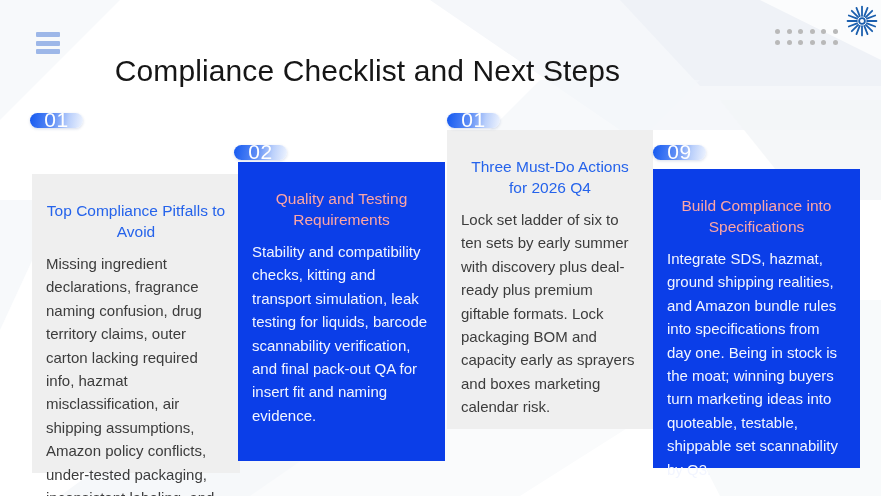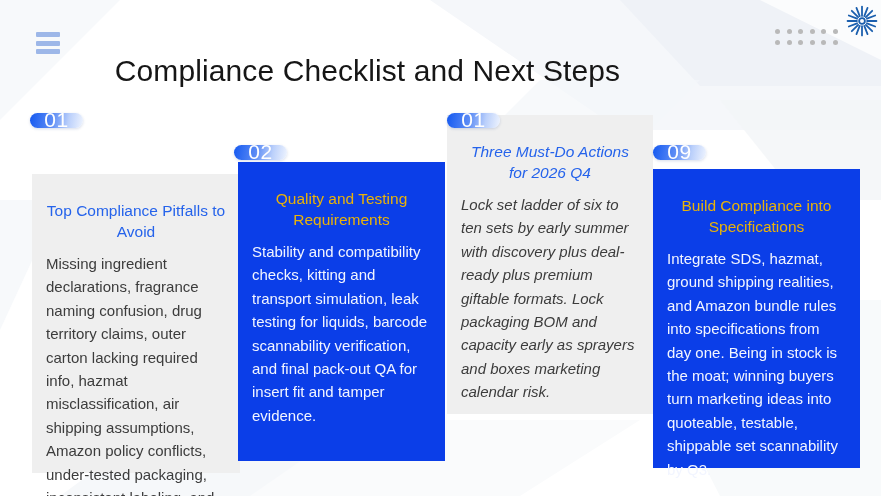--- a/index.html
+++ b/index.html
@@ -49,21 +49,21 @@
   .card { position:absolute; z-index:2; padding:0 14px; }
   .card.gray  { background:#EFEFEF; }
   .card.blue  { background:#0B3EE8; }
 
   .card-title {
     text-align:center;
     font-size:15.5px; line-height:21px; font-weight:400;
     margin-top:26px; margin-bottom:10px;
   }
   .gray .card-title { color:#2563EB; }
-  .blue .card-title { color:#eab308; }
+  .blue .card-title { color:#fca5a5; }
 
   .card-body { font-size:15px; line-height:23.4px; font-weight:400; }
   .gray .card-body { color:#3C3C3C; }
   .blue .card-body { color:#F2F5FF; }
 
   
   .badge {
     position:absolute; z-index:4;
     width:53px; height:15px; border-radius:16px;
     background:linear-gradient(100deg,#1559F0 0%,#5C8CF5 42%,#BBD0FB 72%,#EFF4FE 100%);
@@ -73,21 +73,21 @@
   }
   .badge span {
     font-size:21px; font-weight:400; color:#ffffff;
     letter-spacing:.5px; line-height:1;
     position:relative; top:-1px;
   }
 
   
   #card1 { left:32px;  top:130px; width:208px; height:299px;margin-top:44px; }
   #card2 { left:238px; top:162px; width:207px; height:299px; }
-  #card3 { left:447px; top:115px; width:206px; height:299px;font-style:italic; }
+  #card3 { left:447px; top:130px; width:206px; height:299px; }
   #card4 { left:653px; top:162px; width:207px; height:299px;margin-top:7px; }
 
   #badge1 { left:30px;  top:113px; }
   #badge2 { left:234px; top:145px; }
   #badge3 { left:447px; top:113px; }
   #badge4 { left:653px; top:145px; }
 </style>
 </head>
 <body>
 
@@ -162,21 +162,21 @@
 <div class="card gray" id="card1">
   <div class="card-title">Top Compliance Pitfalls to Avoid</div>
   <div class="card-body">Missing ingredient declarations, fragrance naming confusion, drug territory claims, outer carton lacking required info, hazmat misclassification, air shipping assumptions, Amazon policy conflicts, under-tested packaging, inconsistent labeling, and ignoring regulatory evolution.</div>
 </div>
 <div class="badge" id="badge1">
   <span>01</span>
 </div>
 
 <div class="card blue" id="card2">
   <div class="card-title">Quality and Testing Requirements</div>
-  <div class="card-body">Stability and compatibility checks, kitting and transport simulation, leak testing for liquids, barcode scannability verification, and final pack-out QA for insert fit and tamper evidence.</div>
+  <div class="card-body">Stability and compatibility checks, kitting and transport simulation, leak testing for liquids, barcode scannability verification, and final pack-out QA for insert fit and naming evidence.</div>
 </div>
 <div class="badge" id="badge2">
   <span>02</span>
 </div>
 
 <div class="card gray" id="card3">
   <div class="card-title">Three Must-Do Actions for 2026 Q4</div>
   <div class="card-body">Lock set ladder of six to ten sets by early summer with discovery plus deal-ready plus premium giftable formats. Lock packaging BOM and capacity early as sprayers and boxes marketing calendar risk.</div>
 </div>
 <div class="badge" id="badge3">

